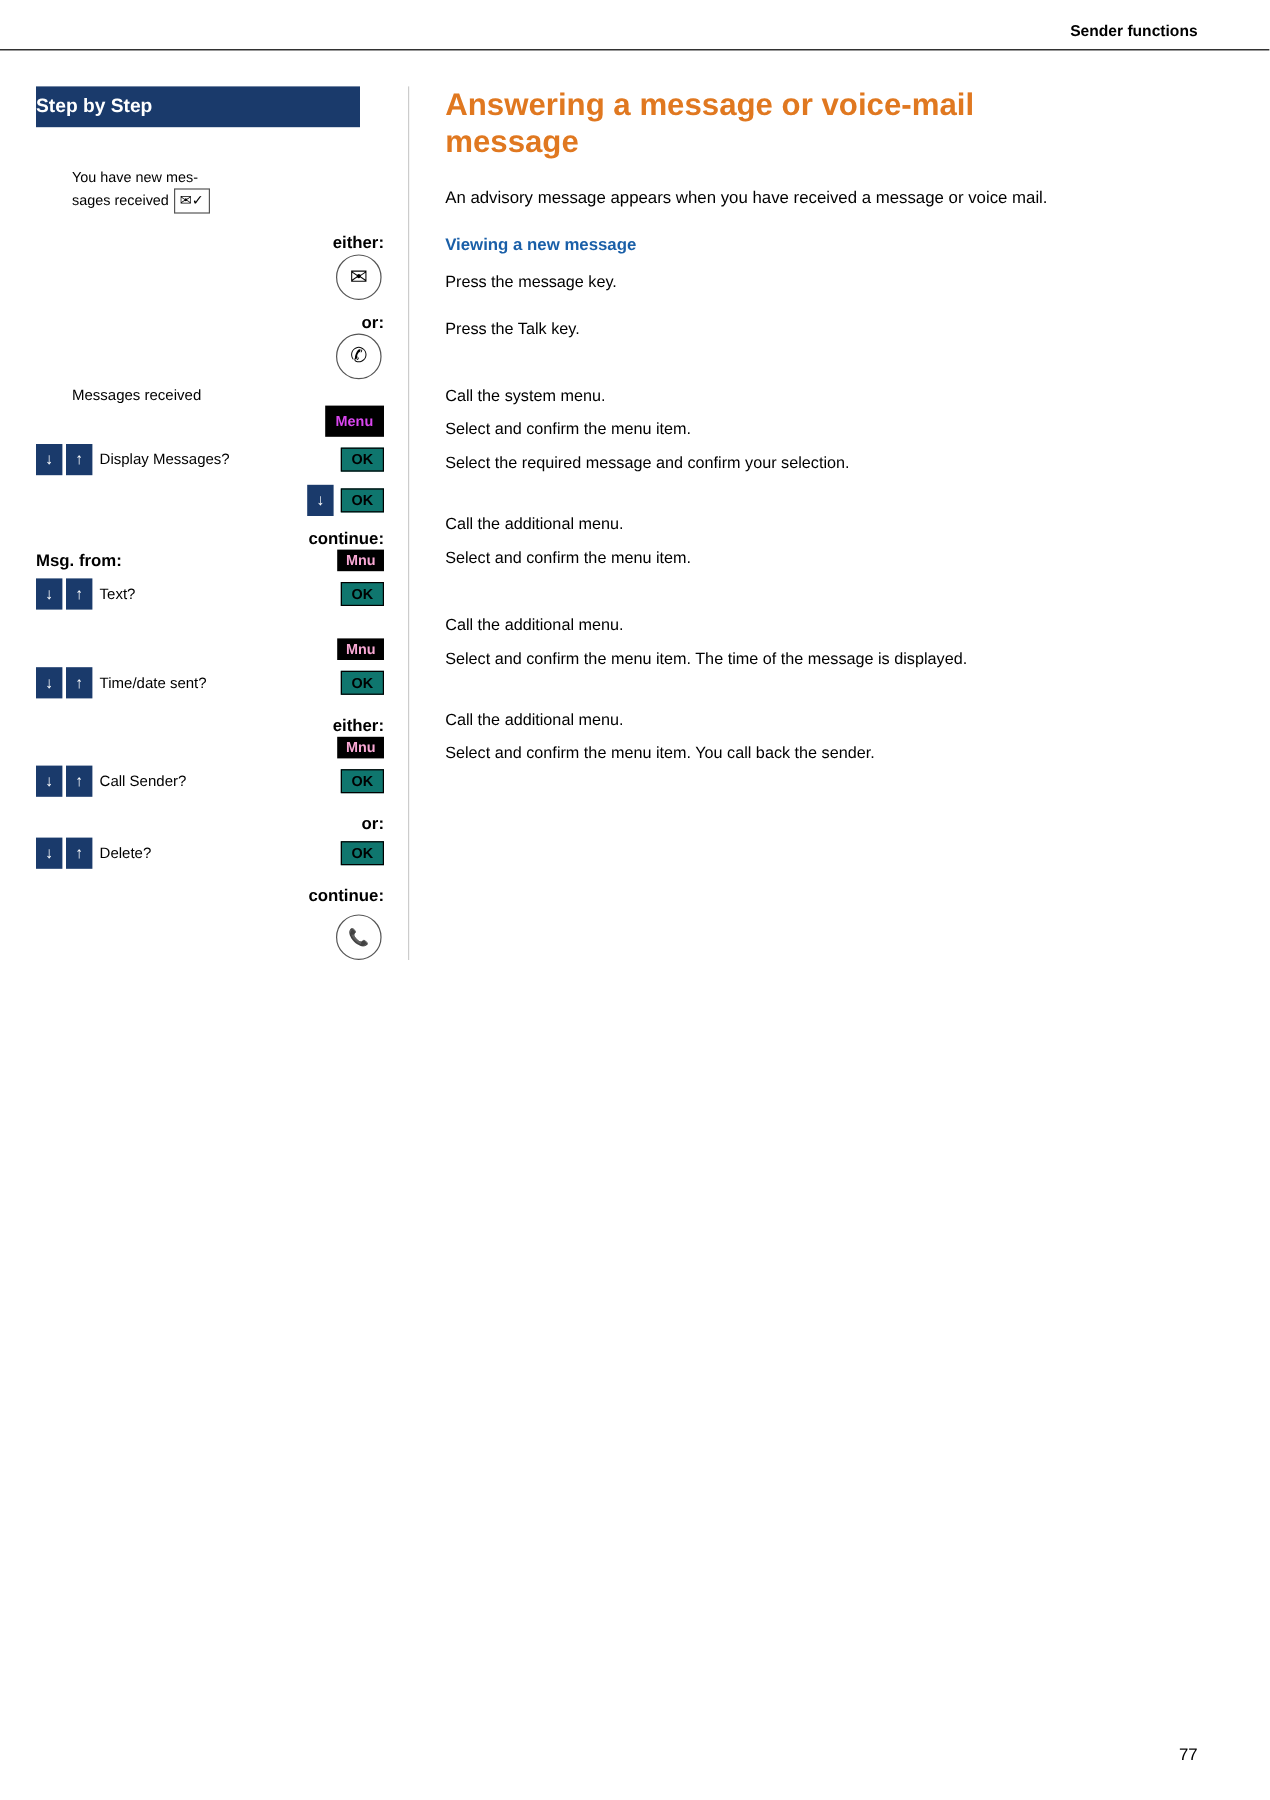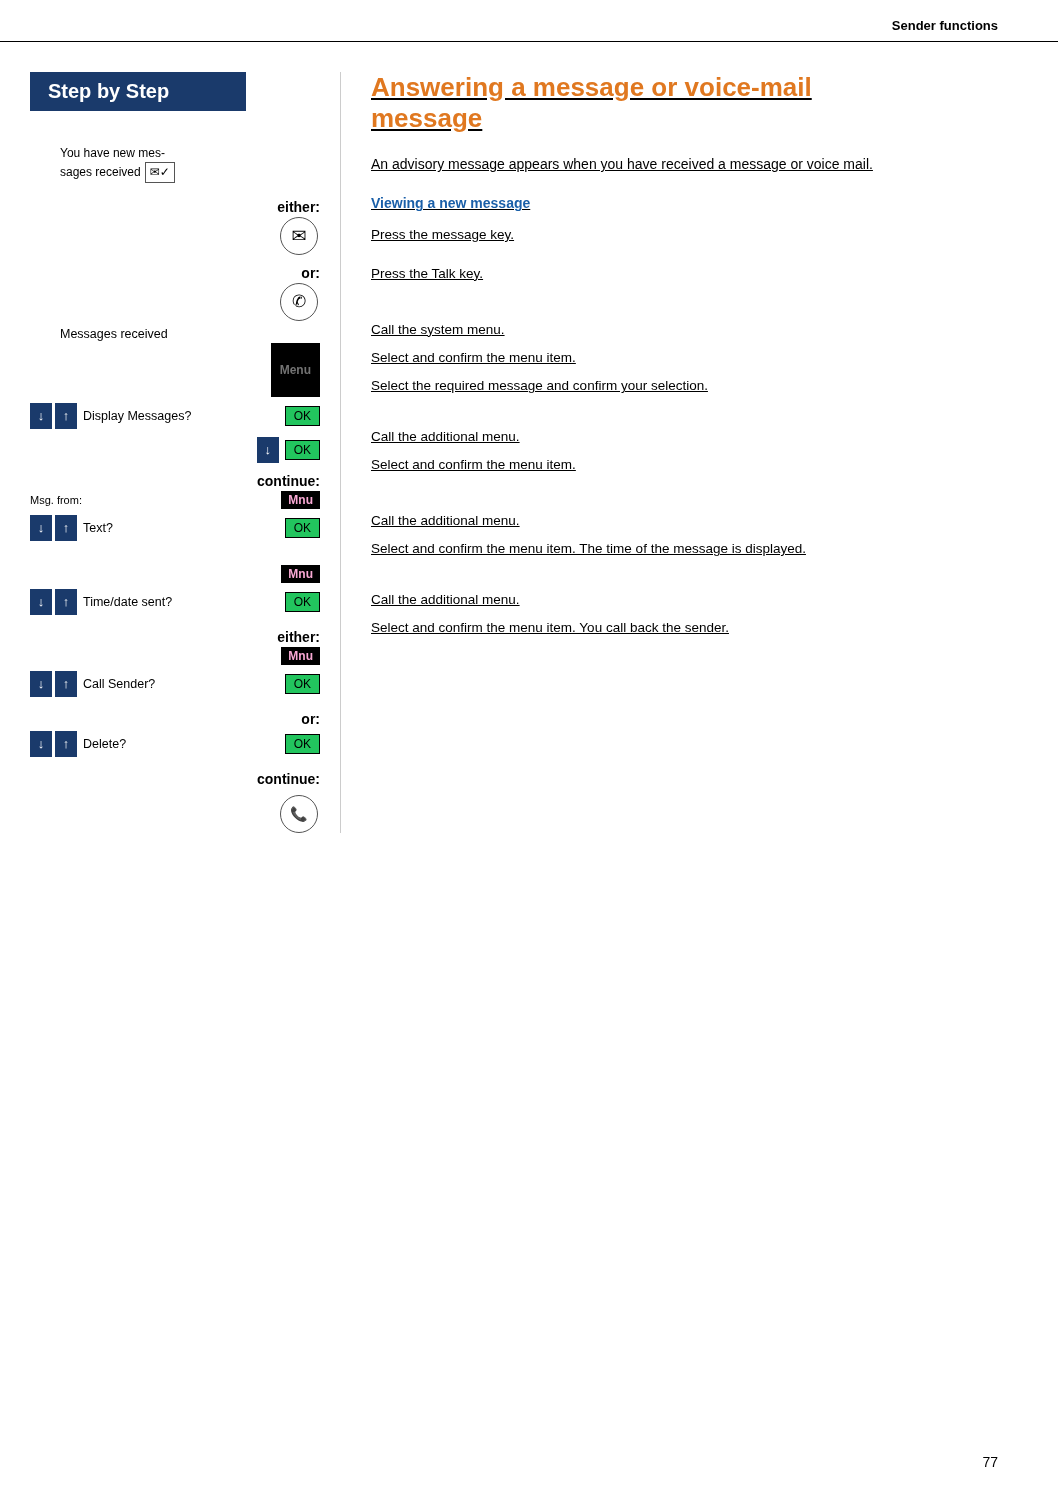--- a/index.html
+++ b/index.html
@@ -30,26 +30,26 @@
     
     .sidebar {
       width: 310px;
       flex-shrink: 0;
       padding-right: 20px;
     }
 
     .step-by-step-box {
       background: #1a3a6b;
       color: #fff;
-      font-size: 20px;
-      font-weight: bold;
-      padding: 8px 18px;
+      font-size: 16px;
+      font-weight: bold;
+      padding: 8px 0;
       margin-bottom: 20px;
       display: inline-block;
-      width: 216px;
+      width: 270px;
     }
 
     .key-icon-envelope {
       display: inline-flex;
       align-items: center;
       justify-content: center;
       border: 1.5px solid #555;
       border-radius: 50%;
       width: 36px;
       height: 36px;
@@ -93,35 +93,35 @@
       align-items: center;
       justify-content: center;
       color: #fff;
       font-size: 13px;
       font-weight: bold;
     }
 
     
     .btn-menu {
       background: #000;
-      color: #737373;
+      color: #d946ef;
       font-size: 12px;
       font-weight: bold;
-      padding: 20px 9px;
+      padding: 6px 9px;
       border: none;
       display: inline-block;
     }
 
     .btn-ok {
       border: 1.5px solid #000;
       color: #000;
       font-size: 12px;
-      font-weight: normal;
+      font-weight: bold;
       padding: 2px 8px;
-      background: #22c55e;
+      background: #0f766e;
       display: inline-block;
     }
 
     .btn-mnu {
       background: #000;
       color: #f9a8d4;
       font-size: 12px;
       font-weight: bold;
       padding: 2px 7px;
       border: none;
@@ -157,21 +157,20 @@
       margin-bottom: 4px;
       padding-right: 0px;
       gap: 6px;
     }
 
     
     .main-content {
       flex: 1;
       padding-left: 30px;
       border-left: 1px solid #ccc;
-      text-decoration: underline;
     }
 
     .main-title {
       color: #e07820;
       font-size: 26px;
       font-weight: bold;
       line-height: 1.2;
       margin-bottom: 20px;
     }
 
@@ -283,21 +282,21 @@
       <span class="btn-ok">OK</span>
     </div>
 
     
     <div class="keyword-line">
       <span>continue:</span>
     </div>
 
     
     <div class="btn-only-row">
-      <span style="font-size:11px; flex:1; text-align:left;">Msg. from:</span>
+      <span style="font-size:14px; flex:1; text-align:left;font-weight:bold;">Msg. from:</span>
       <span class="btn-mnu">Mnu</span>
     </div>
 
     
     <div class="step-row">
       <div class="nav-arrows">
         <div class="nav-arrow">↓</div>
         <div class="nav-arrow">↑</div>
       </div>
       <span class="step-label">Text?</span>

